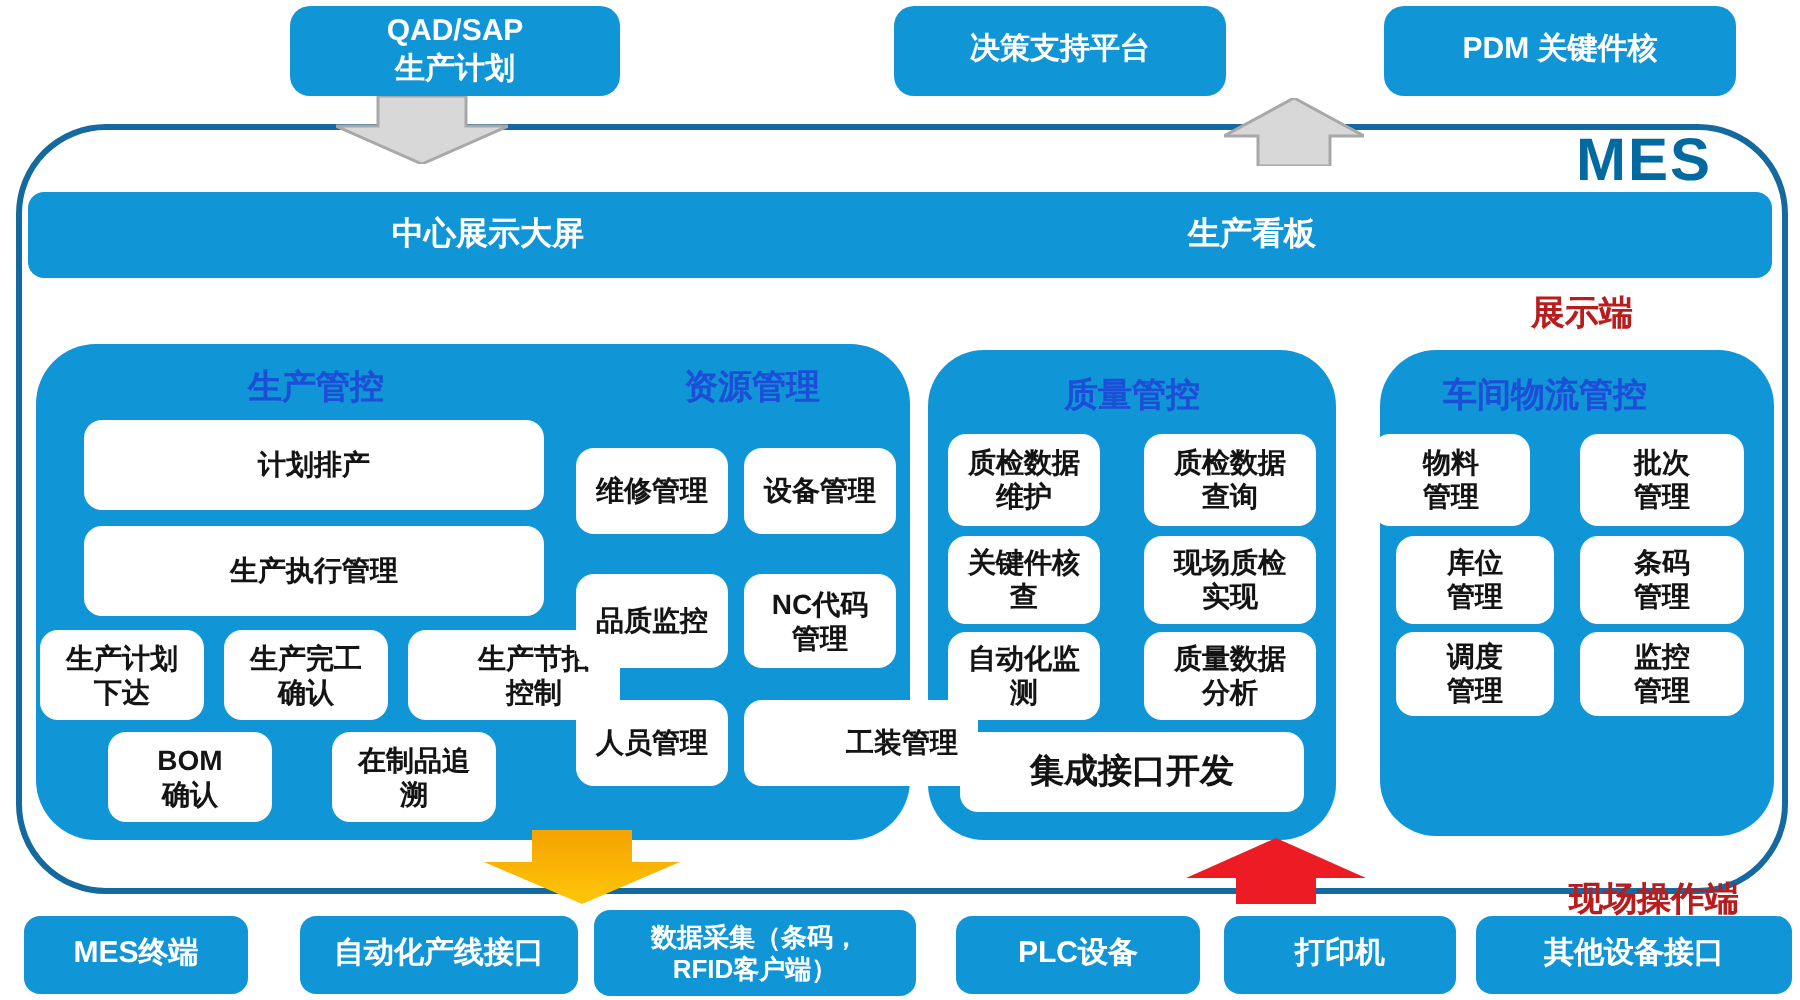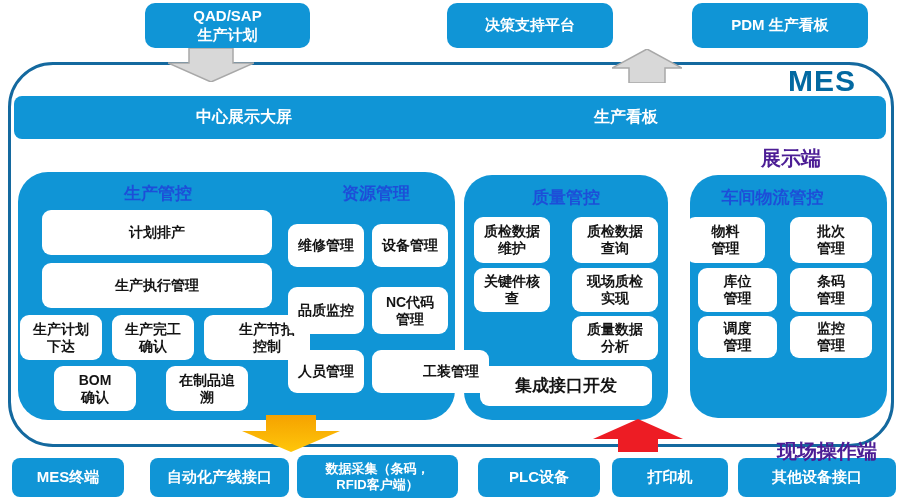--- a/index.html
+++ b/index.html
@@ -37,38 +37,38 @@
   .ptitle{
     position:absolute;color:#1d4ed8;font-weight:700;font-size:17px;text-align:center;z-index:2;
   }
   .wbox{
     position:absolute;background:#fff;color:#141414;font-weight:700;
     display:flex;align-items:center;justify-content:center;text-align:center;
     white-space:pre-line;border-radius:9px;font-size:14px;line-height:1.18;z-index:2;
   }
   .wbox.big{font-size:17px;}
   .black-label{
-    position:absolute;color:#4c1d95;font-weight:800;text-align:center;z-index:2;font-size:20px;
+    position:absolute;color:#b91c1c;font-weight:800;text-align:center;z-index:2;font-size:17px;
   }
   .mes-title{
     position:absolute;left:788px;top:64px;color:#0369a1;font-weight:800;font-size:30px;
     letter-spacing:1px;z-index:2;
   }
   svg.arr{position:absolute;z-index:3;}
   .topbox{z-index:3;}
 </style>
 </head>
 <body>
 
 <div id="stage">
 
   <div class="bluebox topbox" style="left:145px;top:3px;width:165px;height:45px;">QAD/SAP
 生产计划</div>
   <div class="bluebox topbox" style="left:447px;top:3px;width:166px;height:45px;">决策支持平台</div>
-  <div class="bluebox topbox" style="left:692px;top:3px;width:176px;height:45px;">PDM 生产看板</div>
+  <div class="bluebox topbox" style="left:692px;top:3px;width:176px;height:45px;">PDM 关键件核</div>
 
   <svg class="arr" style="left:168px;top:48px;" width="86" height="34" viewBox="0 0 86 34">
     <polygon points="21,0 65,0 65,15 86,15 43,34 0,15 21,15" fill="#d8d8d8" stroke="#a8a8a8" stroke-width="1.5"></polygon>
   </svg>
   <svg class="arr" style="left:612px;top:49px;" width="70" height="34" viewBox="0 0 70 34">
     <polygon points="35,0 70,19 53,19 53,34 17,34 17,19 0,19" fill="#d8d8d8" stroke="#a8a8a8" stroke-width="1.5"></polygon>
   </svg>
 
   <div class="mes-container"></div>
   <div class="mes-title">MES</div>
@@ -107,20 +107,22 @@
   <div class="panel" style="left:464px;top:175px;width:204px;height:245px;border-radius:28px;"></div>
   <div class="ptitle" style="left:484px;top:186px;width:164px;">质量管控</div>
   <div class="wbox" style="left:474px;top:217px;width:76px;height:46px;">质检数据
 维护</div>
   <div class="wbox" style="left:572px;top:217px;width:86px;height:46px;">质检数据
 查询</div>
   <div class="wbox" style="left:474px;top:268px;width:76px;height:44px;">关键件核
 查</div>
   <div class="wbox" style="left:572px;top:268px;width:86px;height:44px;">现场质检
 实现</div>
+  <div class="wbox" style="left:474px;top:316px;width:76px;height:44px;">自动化监
+测</div>
   <div class="wbox" style="left:572px;top:316px;width:86px;height:44px;">质量数据
 分析</div>
   <div class="wbox big" style="left:480px;top:366px;width:172px;height:40px;">集成接口开发</div>
 
   <div class="panel" style="left:690px;top:175px;width:197px;height:243px;border-radius:28px;"></div>
   <div class="ptitle" style="left:694px;top:186px;width:157px;font-family:Liberation Serif, serif;">车间物流管控</div>
   <div class="wbox" style="left:686px;top:217px;width:79px;height:46px;">物料
 管理</div>
   <div class="wbox" style="left:790px;top:217px;width:82px;height:46px;">批次
 管理</div>

